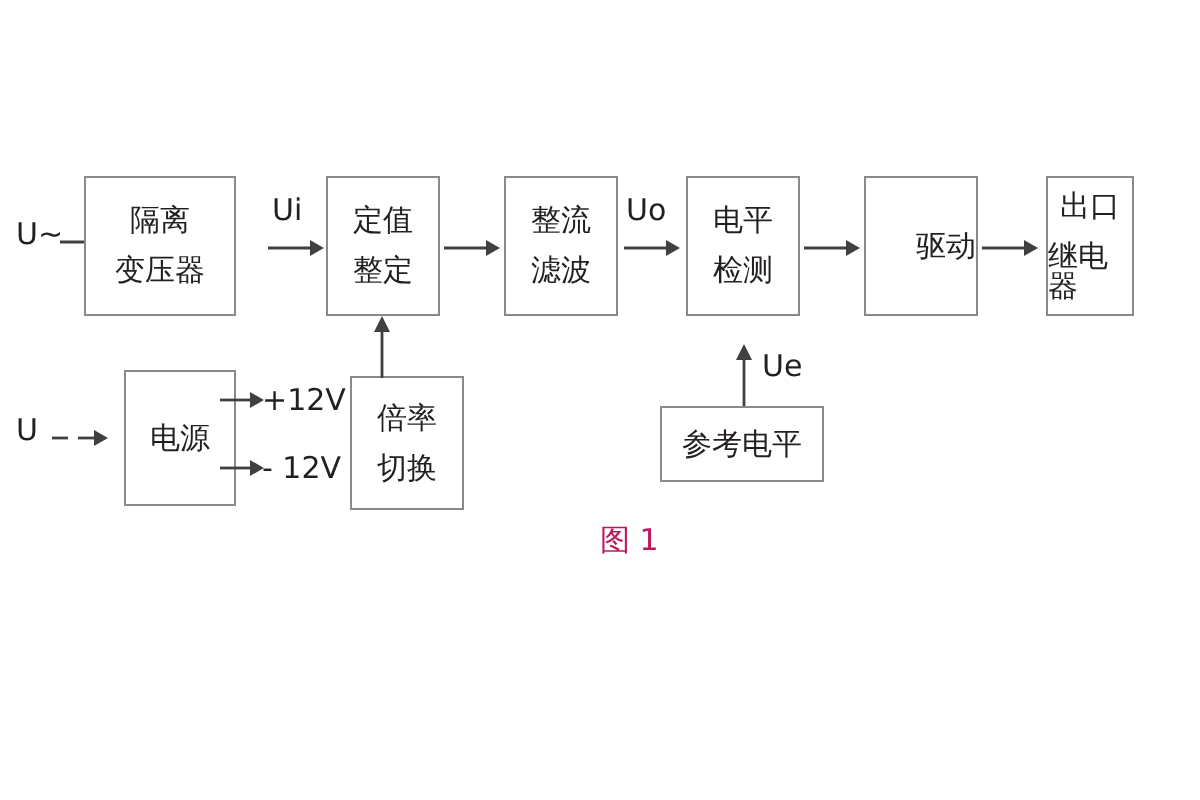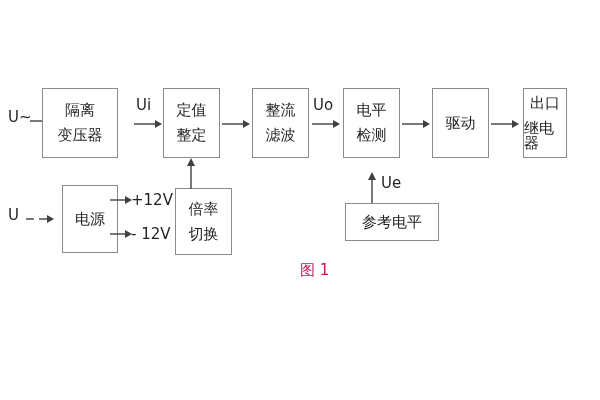--- a/index.html
+++ b/index.html
@@ -117,21 +117,21 @@
     <span class="line2">检测</span>
   </div>
 
   <div class="arrow-h" style="left:402px; top:118px; width:28px;">
     <svg width="28" height="12" viewBox="0 0 28 12">
       <line class="stroke" x1="0" y1="6" x2="21" y2="6"></line>
       <polygon class="fill" points="21,2 28,6 21,10"></polygon>
     </svg>
   </div>
 
-  <div class="box single" style="left:432px; top:88px; width:57px; height:70px;">
+  <div class="box single" style="left:432px; top:88px; width:57px; height:70px;align-items:flex-end;">
     <span class="line1">驱动</span>
   </div>
 
   <div class="arrow-h" style="left:491px; top:118px; width:28px;">
     <svg width="28" height="12" viewBox="0 0 28 12">
       <line class="stroke" x1="0" y1="6" x2="21" y2="6"></line>
       <polygon class="fill" points="21,2 28,6 21,10"></polygon>
     </svg>
   </div>
 
@@ -182,19 +182,19 @@
   </div>
 
   <div class="arrow-v" style="left:366px; top:172px; height:31px;">
     <svg width="12" height="31" viewBox="0 0 12 31">
       <line class="stroke" x1="6" y1="31" x2="6" y2="8"></line>
       <polygon class="fill" points="2,8 6,0 10,8"></polygon>
     </svg>
   </div>
   <div class="lbl" style="left:381px; top:176px;">Ue</div>
 
-  <div class="box single" style="left:330px; top:203px; width:94px; height:38px;margin-left:15px;">
+  <div class="box single" style="left:330px; top:203px; width:82px; height:38px;">
     <span class="line1">参考电平</span>
   </div>
 
   <div class="caption" style="left:300px; top:263px;">图 1</div>
 
 </div>
 
 </body></html>

